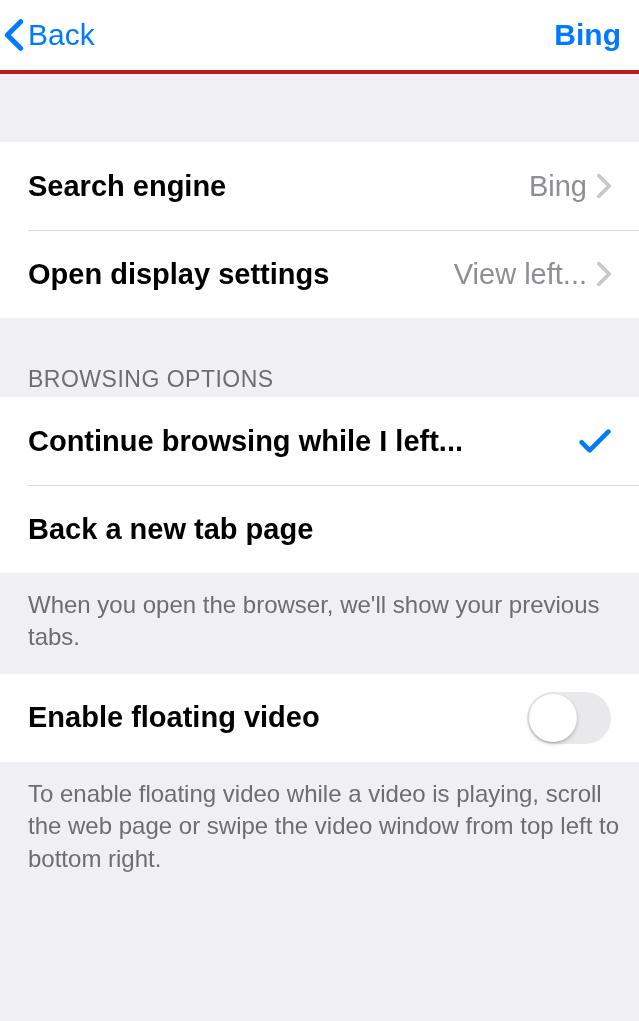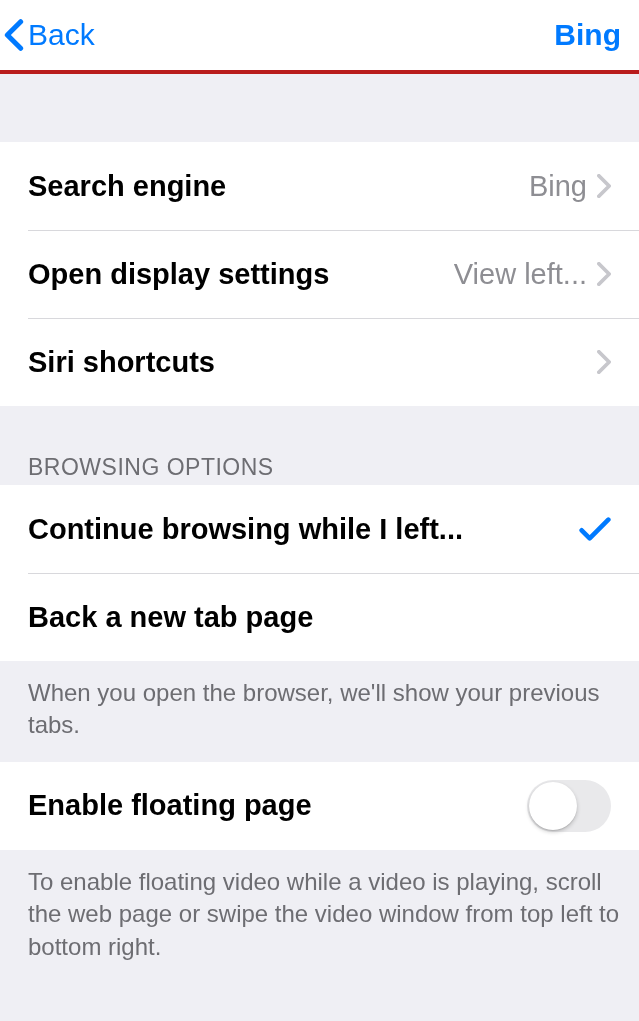--- a/index.html
+++ b/index.html
@@ -192,28 +192,20 @@
     <div class="row-flex-label">
       <div class="row-label">Open display settings</div>
     </div>
     <div class="row-right">
       <div class="row-value">View left...</div>
       <svg class="disclosure-chevron" viewBox="0 0 8 14">
         <polyline points="1,1 7,7 1,13" fill="none" stroke="#c7c7cc" stroke-width="2.2" stroke-linecap="round" stroke-linejoin="round"></polyline>
       </svg>
     </div>
   </div>
-  <div class="row">
-    <div class="row-label">Siri shortcuts</div>
-    <div class="row-right">
-      <svg class="disclosure-chevron" viewBox="0 0 8 14">
-        <polyline points="1,1 7,7 1,13" fill="none" stroke="#c7c7cc" stroke-width="2.2" stroke-linecap="round" stroke-linejoin="round"></polyline>
-      </svg>
-    </div>
-  </div>
 </div>
 
 <div class="section-header">BROWSING OPTIONS</div>
 
 <div class="section">
   <div class="row">
     <div class="row-label">Continue browsing while I left...</div>
     <div class="row-right">
       <svg class="checkmark" viewBox="0 0 24 20">
         <polyline points="2,11 8,17 22,3" fill="none" stroke="#007aff" stroke-width="3.5" stroke-linecap="round" stroke-linejoin="round"></polyline>
@@ -221,19 +213,19 @@
     </div>
   </div>
   <div class="row">
     <div class="row-label">Back a new tab page</div>
   </div>
 </div>
 
 <div class="section-footer">When you open the browser, we'll show your previous tabs.</div>
 
 <div class="toggle-row">
-  <div class="toggle-label">Enable floating page</div>
+  <div class="toggle-label">Enable floating video</div>
   <div class="toggle">
     <div class="toggle-thumb"></div>
   </div>
 </div>
 
 <div class="section-footer">To enable floating video while a video is playing, scroll the web page or swipe the video window from top left to bottom right.</div>
 
 </body></html>

